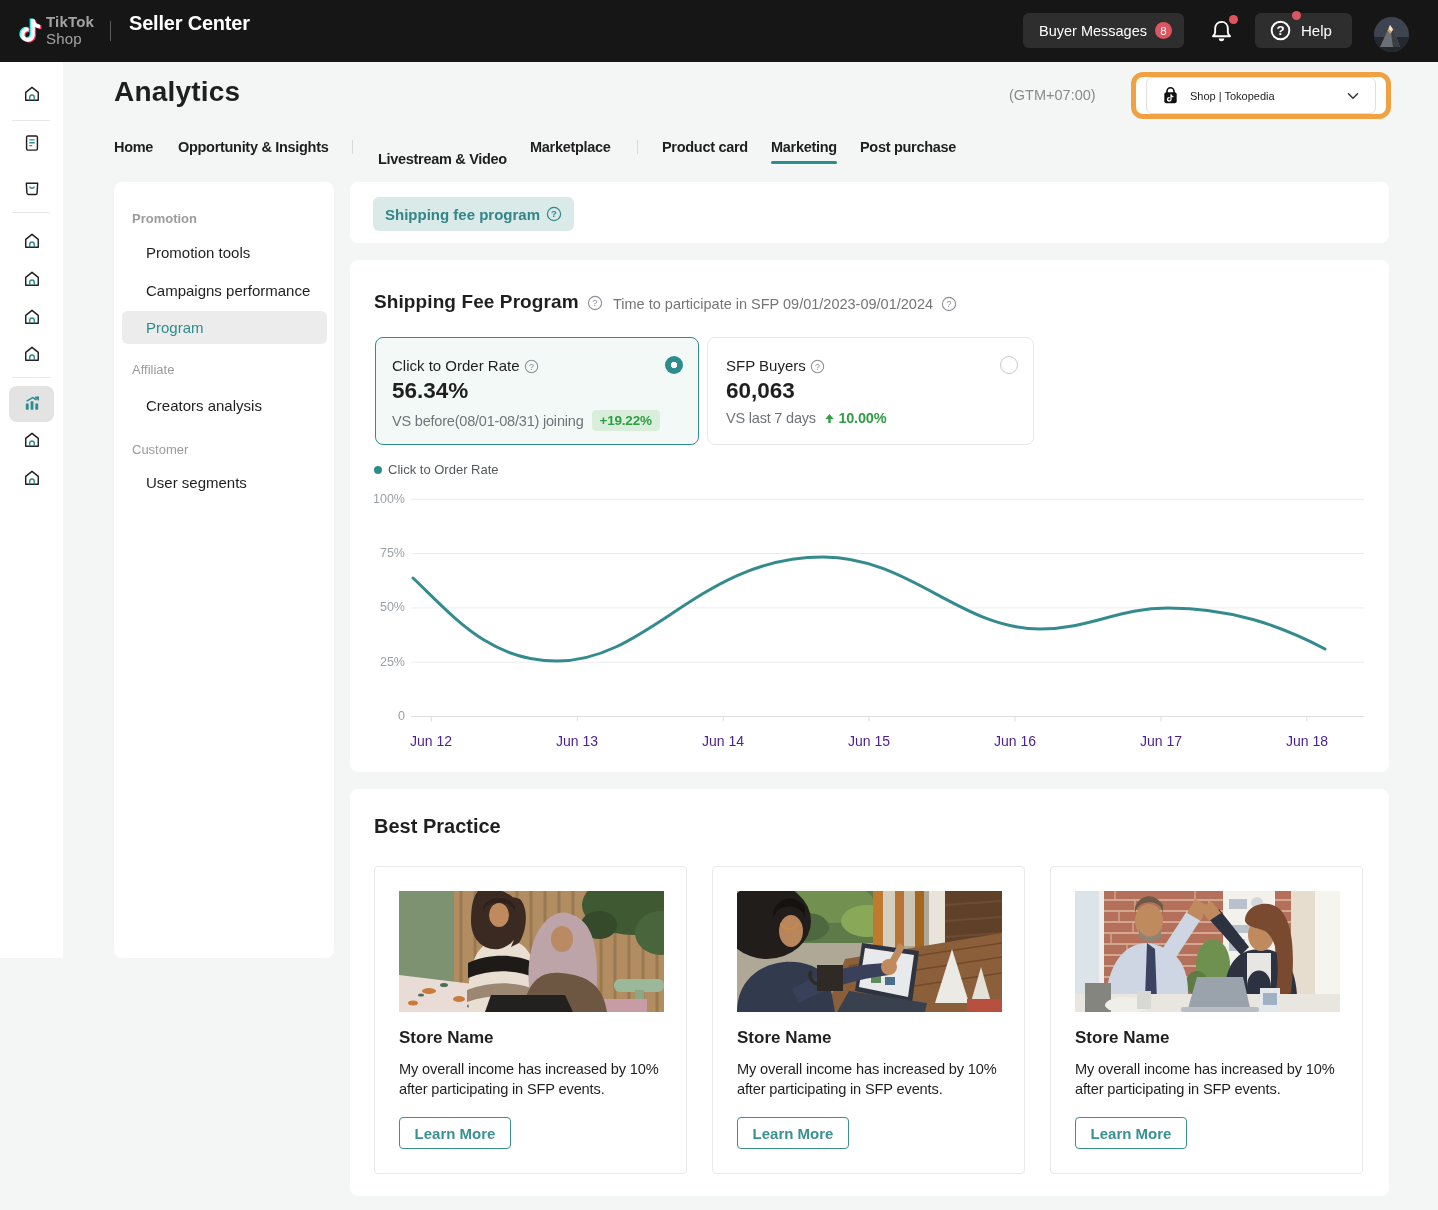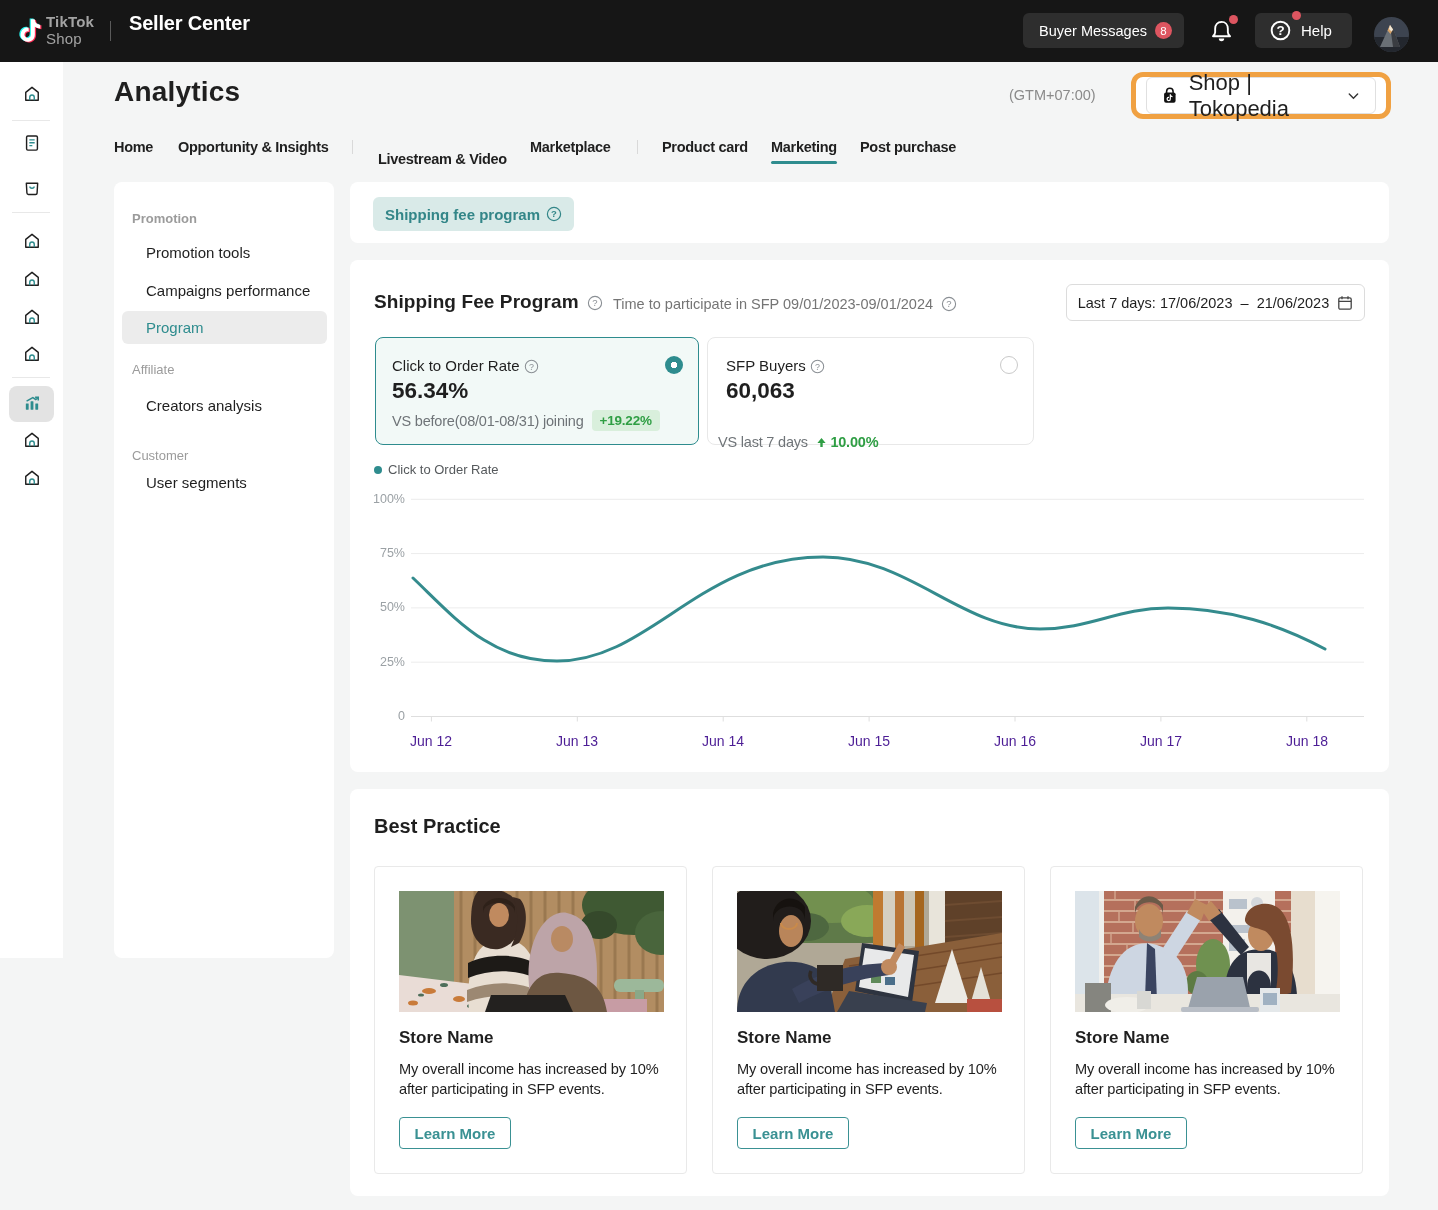--- a/index.html
+++ b/index.html
@@ -28,21 +28,21 @@
 #rail .icon { position:absolute; left:22px; width:20px; height:20px; }
 #rail .rsep { position:absolute; left:12px; width:38px; height:1px; background:#e8e8e8; }
 #rail .selbg { position:absolute; left:9px; top:324px; width:45px; height:36px; background:#e3e3e3; border-radius:8px; }
 
 
 #h1 { position:absolute; left:114px; top:76px; font-size:28px; font-weight:bold; letter-spacing:0.2px; }
 #gtm { position:absolute; left:1009px; top:87px; width:120px; text-align:left; font-size:14.5px; color:#8a8a8a; }
 #shopdd { position:absolute; left:1131px; top:72px; width:260px; height:47px; background:#fff; border:5px solid #f0a142; border-radius:12px; }
 #shopdd .inner { position:absolute; left:10px; right:10px; top:0px; bottom:0px; border:1px solid #e0e0e0; border-radius:6px; display:flex; align-items:center; padding:0 14px; }
 #shopdd .bagwrap { width:19px; height:19px; margin-right:10px; }
-#shopdd .ddtxt { font-size:22px; color:#1f1f1f; }
+#shopdd .ddtxt { font-size:11px; color:#1f1f1f; }
 #shopdd .chev { margin-left:auto; }
 
 
 #tabs { position:absolute; left:0; top:139px; font-size:14.5px; font-weight:bold; letter-spacing:-0.3px; }
 #tabs .tab { position:absolute; top:0; white-space:nowrap; }
 #tabs .tsep { position:absolute; top:1px; width:1px; height:14px; background:#d9d9d9; }
 #tabs .active:after { content:""; position:absolute; left:0; right:0; bottom:-9px; height:3px; background:#2e8c8e; border-radius:2px; }
 
 
 .card { position:absolute; background:#fff; border-radius:8px; }
@@ -71,21 +71,21 @@
 
 
 .mcard { position:absolute; top:77px; height:108px; border-radius:8px; }
 #m1 { left:25px; width:324px; background:#f2f9f7; border:1.5px solid #2e8c8e; }
 #m2 { left:357px; width:327px; background:#fff; border:1px solid #e8e8e8; }
 .mcard .mtitle { position:absolute; left:16px; top:19px; font-size:15px; color:#1f1f1f; }
 #m2 .mtitle { left:18px; }
 .mcard .mval { position:absolute; left:16px; top:40px; font-size:22.5px; font-weight:bold; }
 #m2 .mval { left:18px; }
 .mcard .mvs { position:absolute; left:16px; top:72px; font-size:14.5px; letter-spacing:-0.2px; color:#6f7478; display:flex; align-items:center; white-space:nowrap; }
-#m2 .mvs { left:10px;margin-top:24px; }
+#m2 .mvs { left:18px; }
 .radio { position:absolute; right:15px; top:18px; width:18px; height:18px; border-radius:50%; }
 #m1 .radio { background:radial-gradient(circle, #ffffff 0 3.5px, #2e8c8e 3.5px); }
 #m2 .radio { border:1.5px solid #c9c9c9; background:#fff; }
 .gchip { margin-left:8px; background:#d9efdc; color:#2f9e44; font-size:13.5px; font-weight:bold; border-radius:4px; padding:3px 8px; }
 .green { color:#2f9e44; font-weight:bold; font-size:14.5px; }
 
 
 #legend { position:absolute; left:24px; top:202px; display:flex; align-items:center; font-size:13px; color:#55595c; }
 #legend .ldot { width:8px; height:8px; border-radius:50%; background:#2e8c8e; margin-right:6px; }
 
@@ -229,21 +229,21 @@
 </div>
 
 <div class="card" id="sidecard">
   <div class="slabel" style="top:29px;font-weight:bold;">Promotion</div>
   <div class="sitem" style="top:62px;">Promotion tools</div>
   <div class="sitem" style="top:100px;">Campaigns performance</div>
   <div class="selrow"></div>
   <div class="sitem selitem" style="top:137px;">Program</div>
   <div class="slabel" style="top:180px;">Affiliate</div>
   <div class="sitem" style="top:215px;">Creators analysis</div>
-  <div class="slabel" style="top:266px;">Customer</div>
+  <div class="slabel" style="top:260px;">Customer</div>
   <div class="sitem" style="top:292px;">User segments</div>
 </div>
 
 <div class="card" id="chipcard">
   <div id="chip">Shipping fee program
     <svg width="16" height="16" viewBox="0 0 16 16" fill="none" stroke="#338688">
         <circle cx="8" cy="8" r="6.6" stroke-width="1.2"></circle>
         <text x="8" y="11.4" fill="#338688" stroke="none" font-size="9.5" font-weight="bold" text-anchor="middle" font-family="Liberation Sans, sans-serif">?</text>
       </svg>
   </div>
@@ -254,26 +254,20 @@
   <svg class="helpc" style="position:absolute;left:237px;top:35px;" width="16" height="16" viewBox="0 0 16 16" fill="none" stroke="#8a8f94">
       <circle cx="8" cy="8" r="6.6" stroke-width="1.1"></circle>
       <text x="8" y="11.4" fill="#8a8f94" stroke="none" font-size="9.5" text-anchor="middle" font-family="Liberation Sans, sans-serif">?</text>
     </svg>
   <div id="sfptime">Time to participate in SFP 09/01/2023-09/01/2024</div>
   <svg class="helpc" style="position:absolute;left:591px;top:36px;" width="16" height="16" viewBox="0 0 16 16" fill="none" stroke="#8a8f94">
       <circle cx="8" cy="8" r="6.6" stroke-width="1.1"></circle>
       <text x="8" y="11.4" fill="#8a8f94" stroke="none" font-size="9.5" text-anchor="middle" font-family="Liberation Sans, sans-serif">?</text>
     </svg>
 
-  <div id="datebox">Last 7 days: 17/06/2023&nbsp;&nbsp;–&nbsp;&nbsp;21/06/2023&nbsp;&nbsp;
-    <svg width="16" height="16" viewBox="0 0 16 16" fill="none" stroke="#444" stroke-width="1.3">
-        <rect x="1.8" y="2.8" width="12.4" height="11.4" rx="1.5"></rect>
-        <path d="M1.8 6.4 H14.2 M5 1.2 V4.2 M11 1.2 V4.2"></path>
-      </svg>
-  </div>
 
   <div class="mcard" id="m1">
     <div class="mtitle">Click to Order Rate
       <svg class="helpc" width="15" height="15" viewBox="0 0 16 16" fill="none" stroke="#8a8f94">
           <circle cx="8" cy="8" r="6.6" stroke-width="1.1"></circle>
           <text x="8" y="11.4" fill="#8a8f94" stroke="none" font-size="9.5" text-anchor="middle" font-family="Liberation Sans, sans-serif">?</text>
         </svg>
     </div>
     <div class="radio"></div>
     <div class="mval">56.34%</div>

